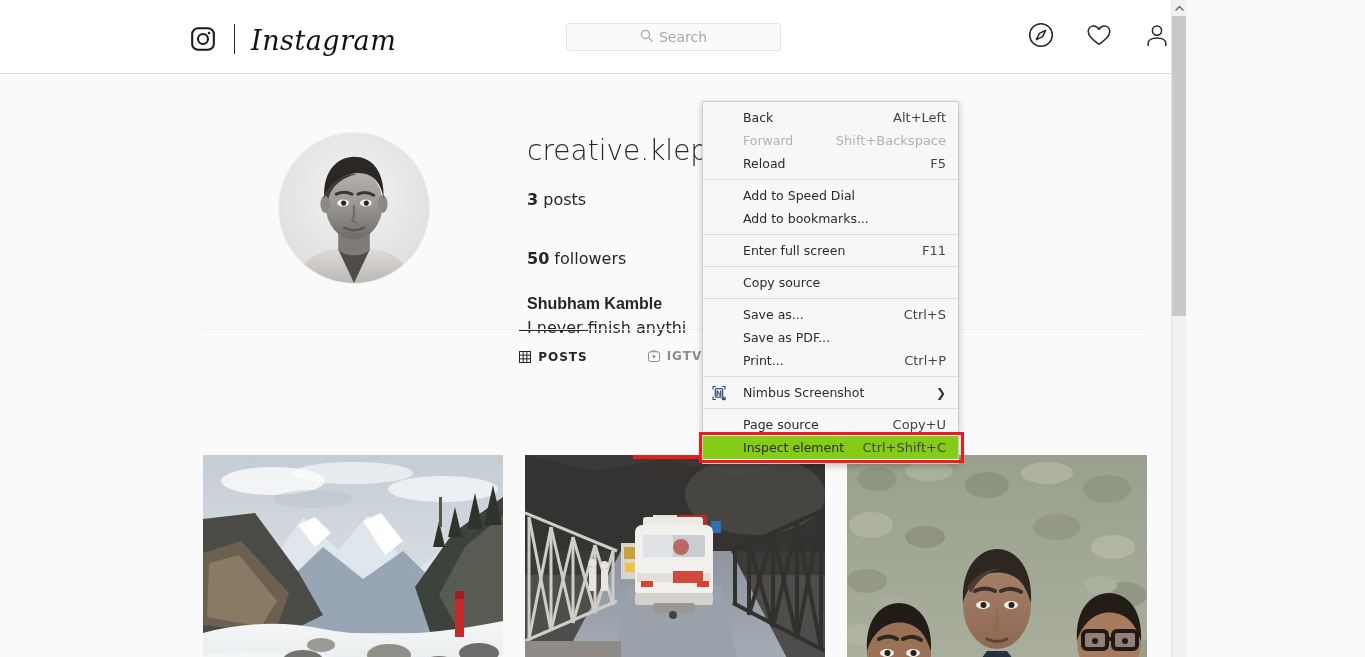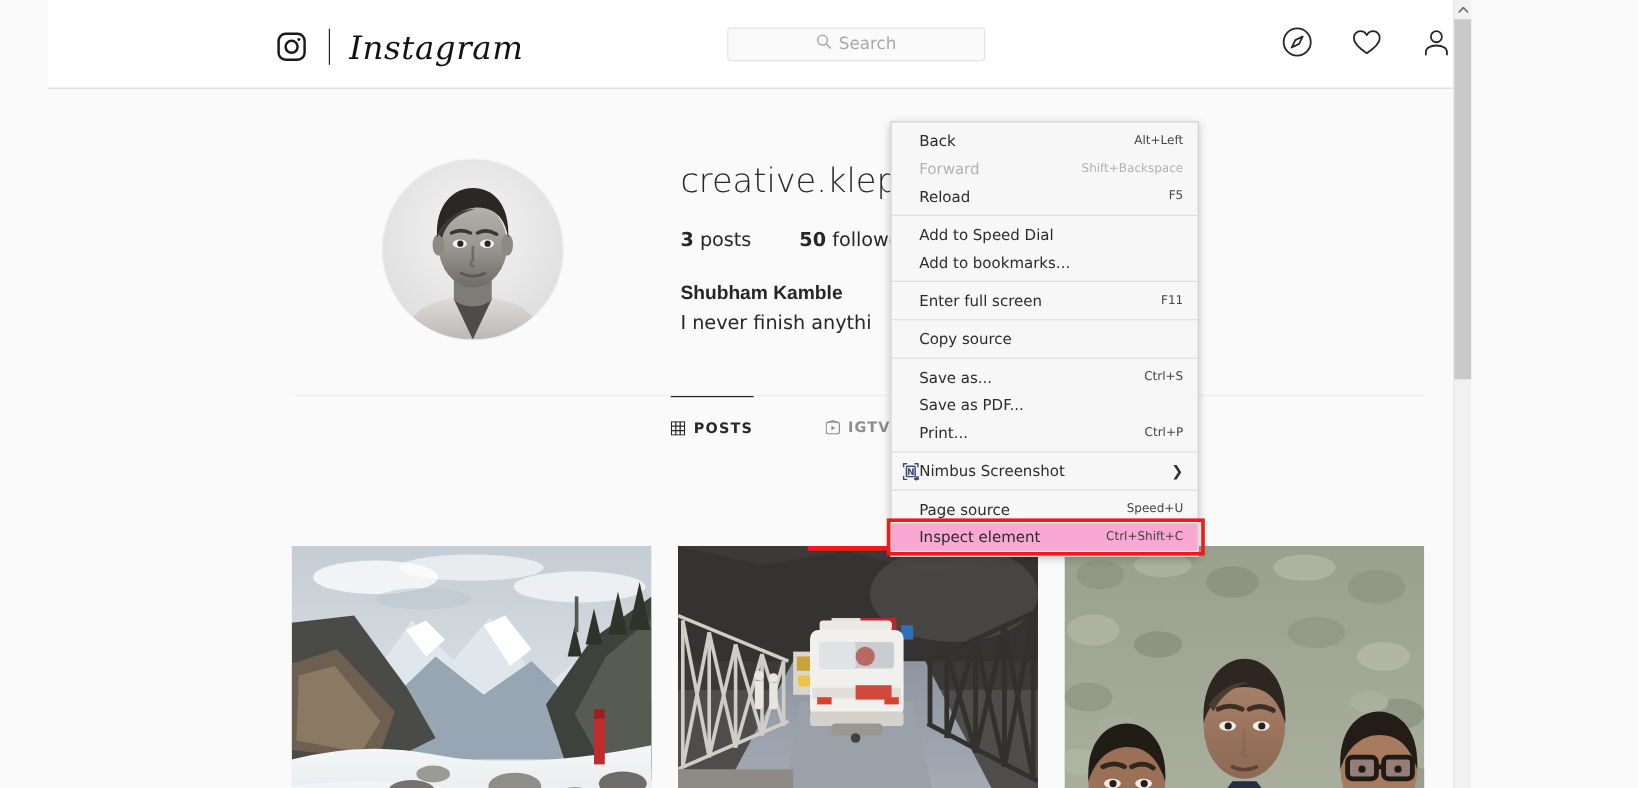--- a/index.html
+++ b/index.html
@@ -4,21 +4,21 @@
 <style>
   html, body {
     margin: 0; padding: 0;
     width: 1365px; height: 657px;
     overflow: hidden;
     background: #fafafa;
     font-family: "Liberation Sans", sans-serif;
     -webkit-font-smoothing: antialiased;
   }
 
-  #app { position: relative; width: 1186px; height: 657px; overflow: hidden; background: #fafafa; margin-left: 40px; }
+  #app { position: relative; width: 1186px; height: 657px; overflow: hidden; background: #fafafa; }
 
   
   .header {
     position: absolute; top: 0; left: 0;
     width: 1350px; height: 74px;
     background: #ffffff;
     border-bottom: 1px solid #dbdbdb;
     box-sizing: border-box;
     z-index: 5;
   }
@@ -62,21 +62,21 @@
   .avatar-wrap {
     position: absolute; left: 278px; top: 58px;
     width: 152px; height: 152px; border-radius: 50%;
     overflow: hidden; background: #efefef;
     border: 1px solid #efefef; box-sizing: border-box;
   }
   .avatar-img { width: 100%; height: 100%; display: block; }
 
   .pinfo { position: absolute; left: 527px; top: 60px; width: 560px; }
   .uname { font-size: 28px; font-weight: 300; color: #262626; font-family: "DejaVu Sans", sans-serif; line-height: 34px; white-space: nowrap; }
-  .stats { margin-top: 22px; display: flex; gap: 40px; font-size: 16px; color: #262626; font-family: "DejaVu Sans", sans-serif; white-space: nowrap; }
+  .stats { margin-top: 22px; display: flex; gap: 40px; font-size: 16px; color: #262626; font-family: "DejaVu Sans", sans-serif; white-space: nowrap; flex-direction: column; }
   .stats b { font-weight: 600; }
   .fullname { margin-top: 27px; font-size: 16px; font-weight: 700; color: #262626; font-family: Liberation Sans, sans-serif; }
   .bio { margin-top: 5px; font-size: 16px; color: #262626; font-family: "DejaVu Sans", sans-serif; white-space: nowrap; }
 
   .prof-divider { position: absolute; left: 203px; top: 255px; width: 944px; height: 1px; background: #efefef; }
 
   
   .tabs { position: absolute; left: 203px; top: 256px; width: 944px; height: 53px; display: flex; justify-content: center; gap: 60px; }
   .tab { display: flex; align-items: center; gap: 7px; height: 52px; padding-top: 0; box-sizing: border-box; cursor: pointer; }
   .tab .tl { font-size: 12px; letter-spacing: 1px; font-weight: 600; color: #8e8e8e; font-family: "DejaVu Sans", sans-serif; }
@@ -98,31 +98,31 @@
     box-shadow: 0 2px 7px rgba(0,0,0,0.22);
     z-index: 40;
     font-family: "DejaVu Sans", sans-serif;
     padding: 4px 0 4px 0;
     box-sizing: border-box;
   }
   .mi {
     position: relative;
     display: flex; align-items: center;
     height: 23px;
-    padding: 0 12px 0 23px;
+    padding: 0 12px 0 40px;
     font-size: 12.5px;
     color: #2b2b2b;
     cursor: default;
     box-sizing: border-box;
     white-space: nowrap;
   }
   .mi .lbl { flex: 1; }
-  .mi .accel { color: #444; font-size: 10px; text-align: right; }
+  .mi .accel { color: #444; font-size: 13px; text-align: right; }
   .mi.disabled .lbl, .mi.disabled .accel { color: #b2b2b2; }
-  .mi.hl { background: #f9a8d4; }
+  .mi.hl { background: #84cc16; }
   .mi .micon { position: absolute; left: 8px; top: 50%; transform: translateY(-50%); width: 16px; height: 16px; }
   .mi .chev { font-size: 12px; color: #333; margin-left: 8px; }
   .msep { height: 1px; background: #dedede; margin: 4px 0; }
 
   .hl-box {
     position: absolute;
     left: -4px; top: -4px;
     width: 265px; height: 31px;
     border: 3px solid #ee1b1b;
     box-sizing: border-box;
@@ -585,21 +585,21 @@
         </svg>
       </span>
       <span class="lbl">Nimbus Screenshot</span>
       <span class="chev">❯</span>
     </div>
 
     <div class="msep"></div>
 
     <div class="mi">
       <span class="lbl">Page source</span>
-      <span class="accel">Speed+U</span>
+      <span class="accel">Copy+U</span>
     </div>
 
     <div class="mi hl">
       <span class="hl-box"></span>
       <span class="lbl">Inspect element</span>
       <span class="accel">Ctrl+Shift+C</span>
     </div>
 
   </div>
 

